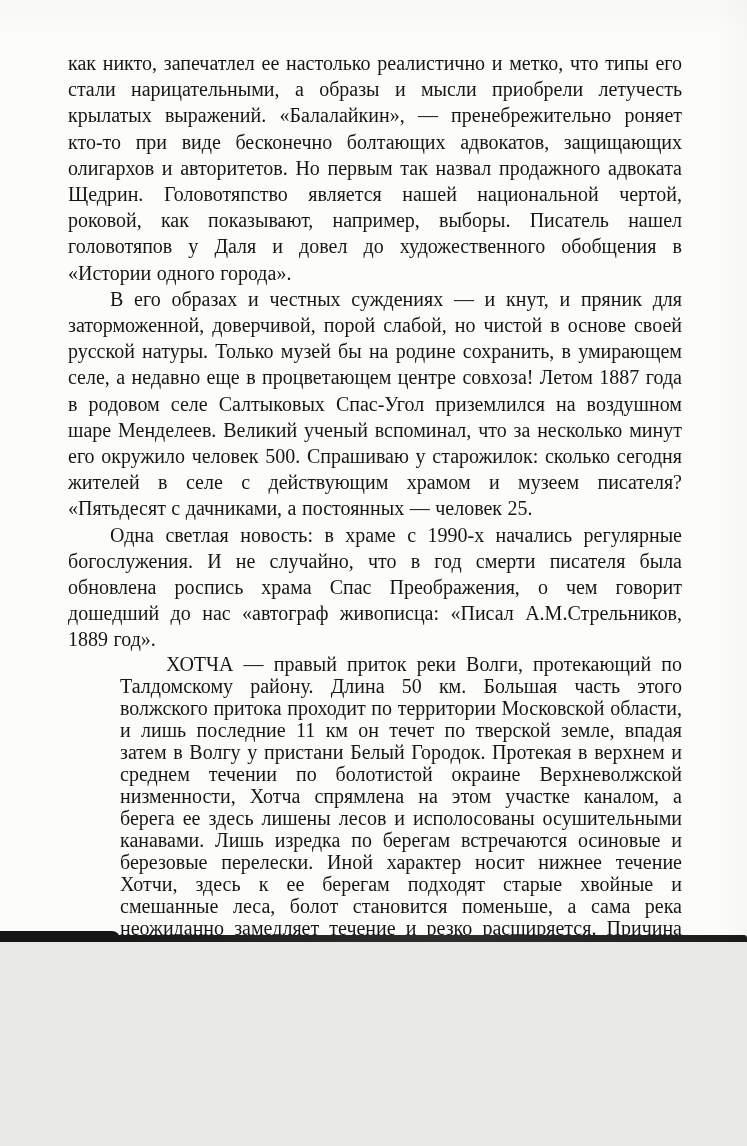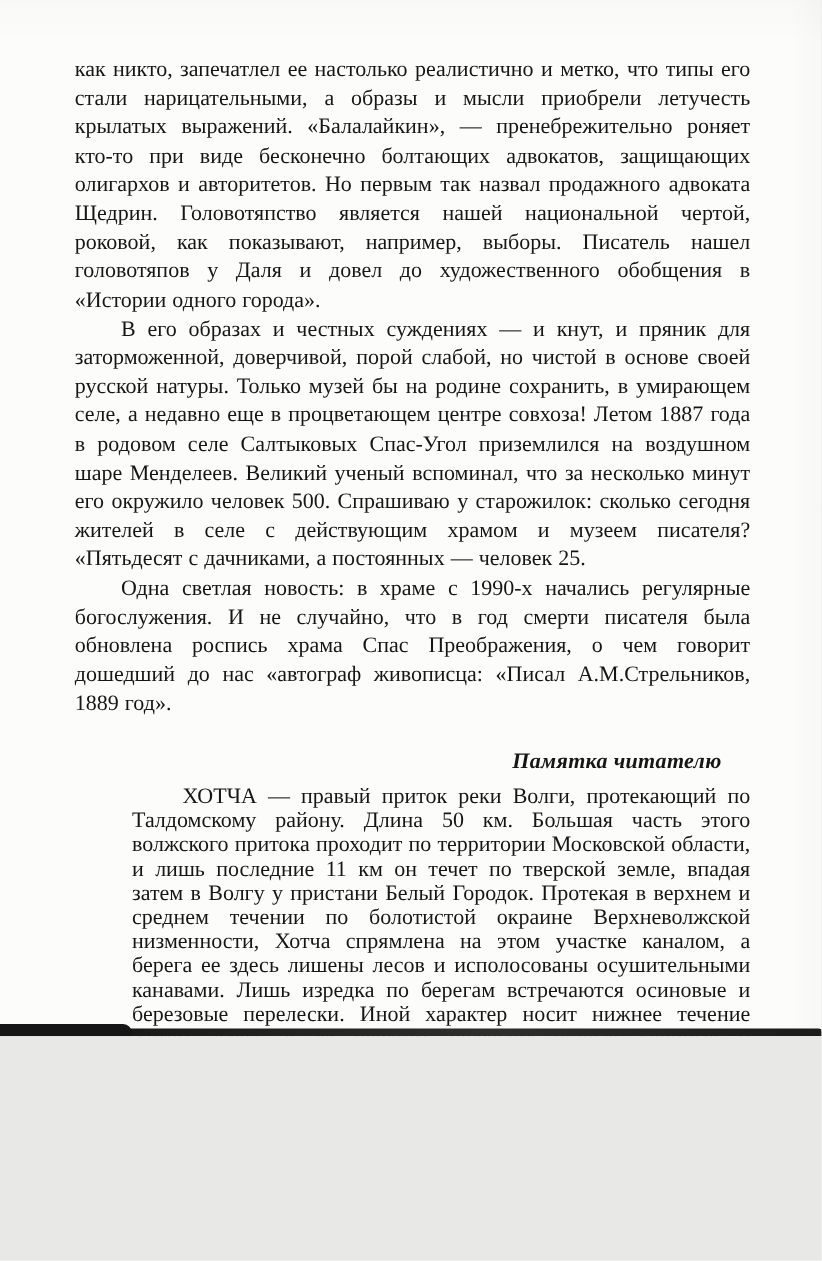--- a/index.html
+++ b/index.html
@@ -91,18 +91,17 @@
   }
 </style>
 </head>
 <body>
 
 <div class="scan-page">
   <div class="text-block">
     <p class="para">как никто, запечатлел ее настолько реалистично и метко, что типы его стали нарицательными, а образы и мысли приобрели летучесть крылатых выражений. «Балалайкин», — пренебрежительно роняет кто-то при виде бесконечно болтающих адвокатов, защищающих олигархов и авторитетов. Но первым так назвал продажного адвоката Щедрин. Головотяпство является нашей национальной чертой, роковой, как показывают, например, выборы. Писатель нашел головотяпов у Даля и довел до художественного обобщения в «Истории одного города».</p>
     <p class="para indent">В его образах и честных суждениях — и кнут, и пряник для заторможенной, доверчивой, порой слабой, но чистой в основе своей русской натуры. Только музей бы на родине сохранить, в умирающем селе, а недавно еще в процветающем центре совхоза! Летом 1887 года в родовом селе Салтыковых Спас-Угол приземлился на воздушном шаре Менделеев. Великий ученый вспоминал, что за несколько минут его окружило человек 500. Спрашиваю у старожилок: сколько сегодня жителей в селе с действующим храмом и музеем писателя? «Пятьдесят с дачниками, а постоянных — человек 25.</p>
     <p class="para indent">Одна светлая новость: в храме с 1990-х начались регулярные богослужения. И не случайно, что в год смерти писателя была обновлена роспись храма Спас Преображения, о чем говорит дошедший до нас «автограф живописца: «Писал А.М.Стрельников, 1889 год».</p>
-    <h3 class="memo-heading">Памятка читателю</h3>
     <p class="memo-body">ХОТЧА — правый приток реки Волги, протекающий по Талдомскому району. Длина 50 км. Большая часть этого волжского притока проходит по территории Московской области, и лишь последние 11 км он течет по тверской земле, впадая затем в Волгу у пристани Белый Городок. Протекая в верхнем и среднем течении по болотистой окраине Верхневолжской низменности, Хотча спрямлена на этом участке каналом, а берега ее здесь лишены лесов и исполосованы осушительными канавами. Лишь изредка по берегам встречаются осиновые и березовые перелески. Иной характер носит нижнее течение Хотчи, здесь к ее берегам подходят старые хвойные и смешанные леса, болот становится поменьше, а сама река неожиданно замедляет течение и резко расширяется. Причина этого в том, что на режиме Волги и</p>
   </div>
   <div class="page-number">237</div>
   <div class="scan-bottom-edge"></div>
 </div>
 
 </body></html>

